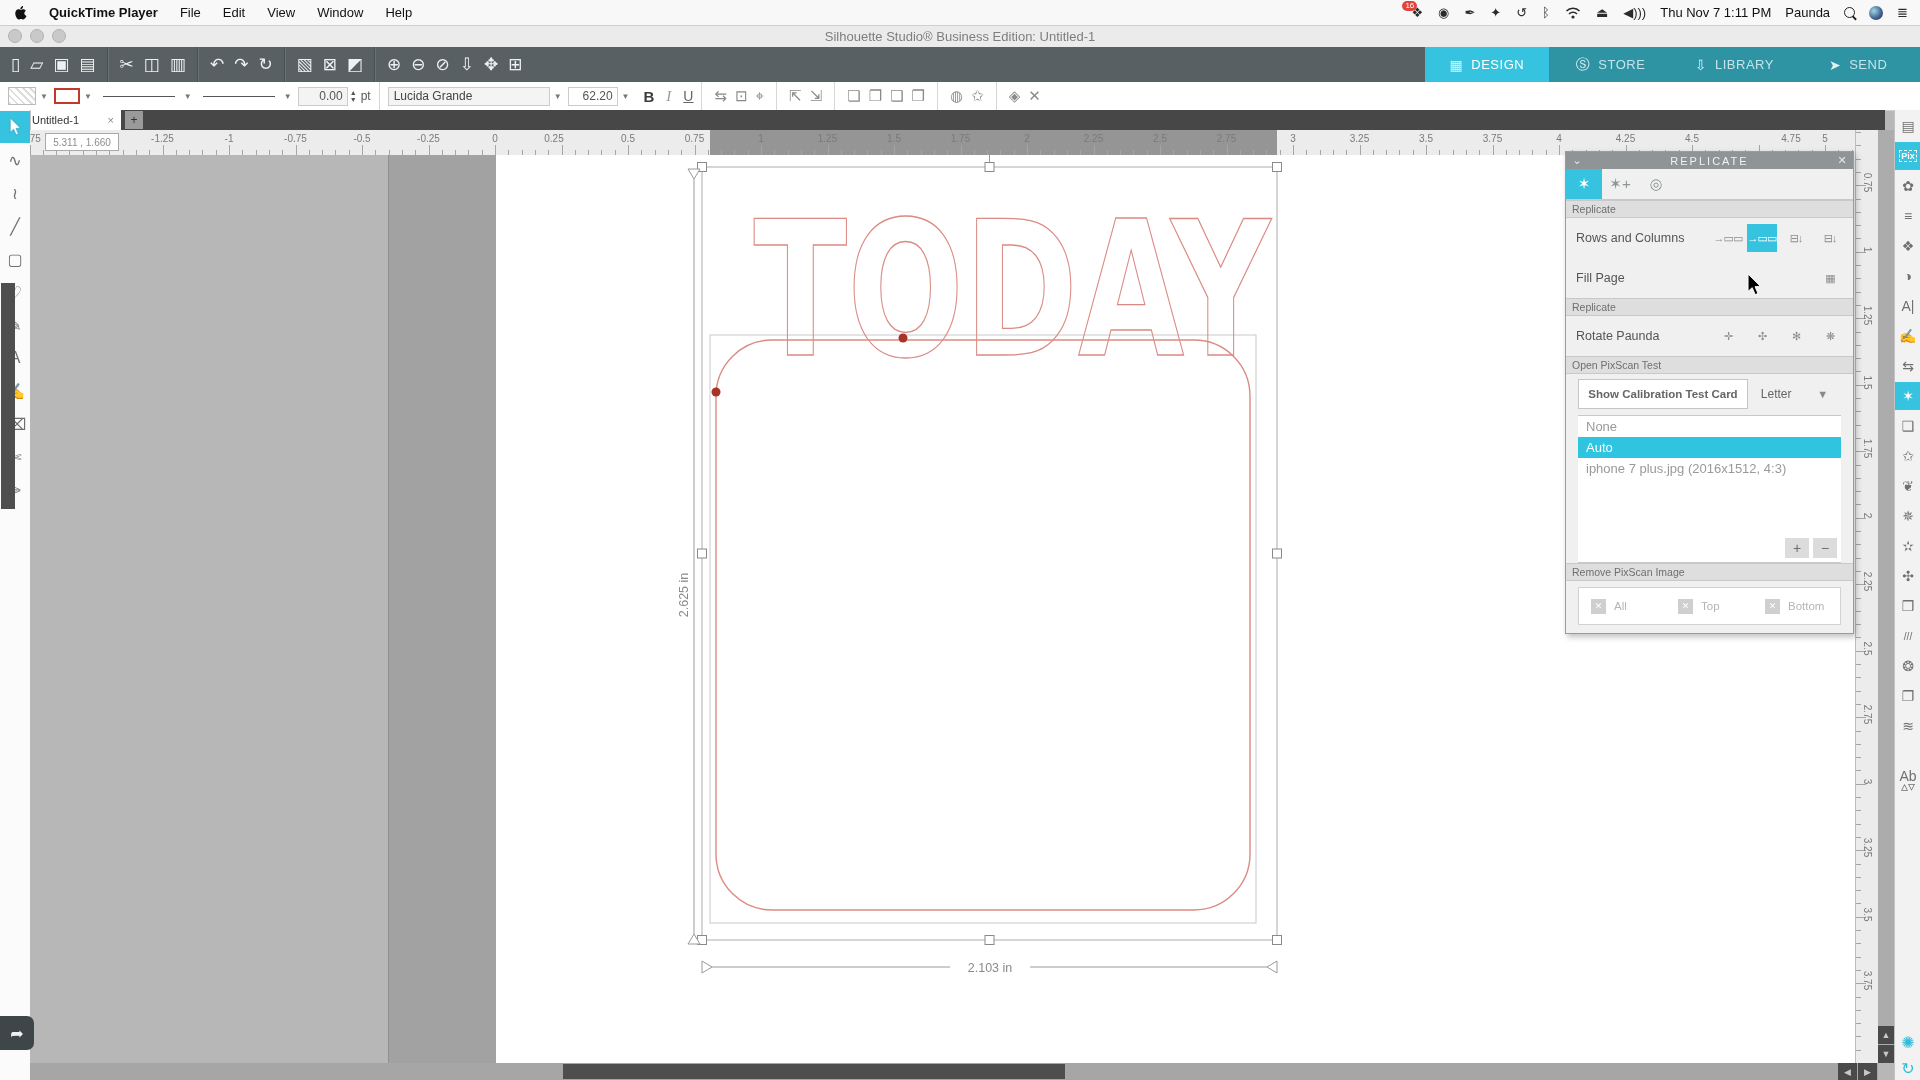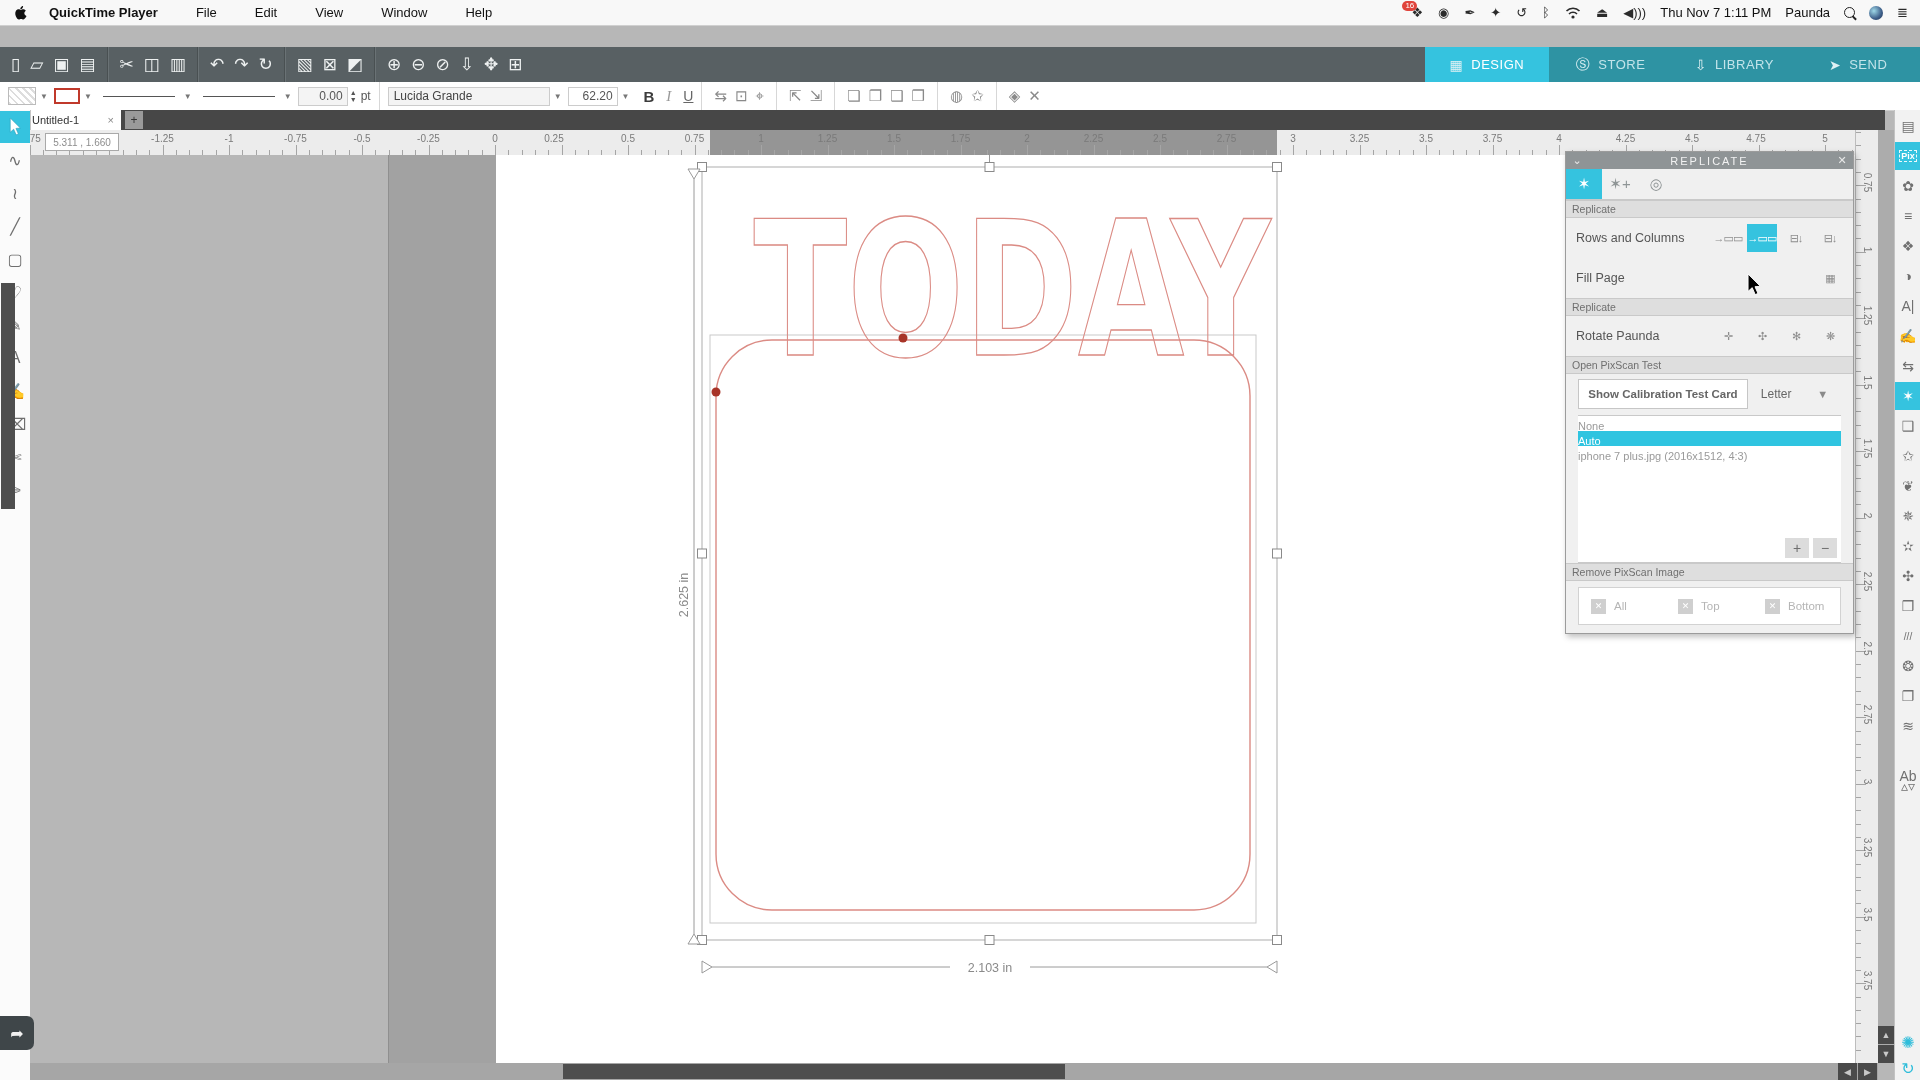--- a/index.html
+++ b/index.html
@@ -1,21 +1,21 @@
 <!DOCTYPE html>
 <html><head>
 <meta charset="utf-8">
 <style>
   html,body{margin:0;padding:0;background:#888;}
   #root{position:relative;width:1920px;height:1080px;overflow:hidden;
         font-family:"Liberation Sans",sans-serif;background:#b7b7b7;-webkit-font-smoothing:antialiased;}
   
   #menubar{position:absolute;left:0;top:0;width:1920px;height:25px;background:#f8f8f8;
            border-bottom:1px solid #d0d0d0;display:flex;align-items:center;font-size:13px;color:#111;z-index:50;}
-  #menu-left{display:flex;align-items:center;gap:16px;}
+  #menu-left{display:flex;align-items:center;gap:0;}
   .menu-item{padding:0 11px;line-height:25px;}
   .menu-item.app{font-weight:bold;}
   #apple-logo{padding:0 10px 0 14px;display:flex;align-items:center;}
   #menu-right{margin-left:auto;display:flex;align-items:center;gap:14px;padding-right:12px;}
   .status-icon{position:relative;font-size:13px;color:#2b2b2b;display:flex;align-items:center;line-height:25px;}
   .status-badge{position:absolute;left:-9px;top:1px;background:#e0443c;color:#fff;font-size:8px;
                 border-radius:7px;padding:0 3px;line-height:10px;}
   #clock,#user-name{font-size:13px;color:#111;}
   .lens{width:9px;height:9px;border:1.5px solid #222;border-radius:50%;display:inline-block;position:relative;}
   .lens::after{content:"";position:absolute;width:5px;height:1.5px;background:#222;transform:rotate(45deg);left:7px;top:9px;}
@@ -122,21 +122,21 @@
   .tr-btn.active{background:#35c3df;color:#fff;}
   #import-btn{margin:6px 12px 0;height:30px;background:#fff;border:1px solid #c6c6c6;display:flex;
               align-items:center;justify-content:center;font-weight:bold;font-size:12px;color:#666;}
   #calib-row{margin:5px 12px 0;height:30px;display:flex;align-items:center;}
   #calib-btn{width:168px;height:28px;background:#fff;border:1px solid #c6c6c6;display:flex;align-items:center;
              justify-content:center;font-weight:bold;font-size:11.5px;color:#666;}
   #paper-select{flex:1;display:flex;align-items:center;justify-content:space-around;color:#666;font-size:12px;}
   #paper-arrow{color:#8a8a8a;font-size:11px;}
   #pix-list{margin:6px 12px 0;height:146px;background:#fff;border-top:1px solid #c9c9c9;border-bottom:1px solid #c9c9c9;
             position:relative;overflow:hidden;}
-  .pix-item{height:15px;line-height:21px;font-size:11px;color:#9a9a9a;}
+  .pix-item{height:21px;line-height:21px;padding-left:8px;font-size:13px;color:#9a9a9a;}
   .pix-item.selected{background:#2fc4e0;color:#fff;}
   #list-plus,#list-minus{position:absolute;bottom:4px;width:24px;height:20px;background:#dcdcdc;color:#6e6e6e;
             display:flex;align-items:center;justify-content:center;font-size:14px;}
   #list-plus{right:32px;} #list-minus{right:4px;}
   #remove-box{margin:6px 12px 8px;height:36px;background:#fff;border:1px solid #d2d2d2;display:flex;align-items:center;}
   .rm-btn{flex:1;display:flex;align-items:center;gap:8px;padding-left:12px;color:#b5b5b5;font-size:11.5px;}
   .rm-ico{width:15px;height:15px;background:#cfcfcf;color:#fff;font-size:9px;display:flex;align-items:center;justify-content:center;}
   #cursor{position:absolute;left:1746px;top:274px;z-index:99;}
 </style>
 </head>
@@ -183,20 +183,26 @@
       <span class="status-icon">
           <span class="lens"></span>
         </span>
       <span class="status-icon">
           <span class="siri-orb"></span>
         </span>
       <span class="status-icon">≣</span>
     </span>
   </div>
 
+  <div id="titlebar">
+    <span class="tl-dot"></span>
+    <span class="tl-dot"></span>
+    <span class="tl-dot"></span>
+    <span id="window-title">Silhouette Studio® Business Edition: Untitled-1</span>
+  </div>
 
   <div id="main-toolbar">
     <span id="tb-groups" style="display:flex;align-items:center;">
         <span class="tb-group">
           <span class="tb-icon">▯</span>
           <span class="tb-icon">▱</span>
           <span class="tb-icon">▣</span>
           <span class="tb-icon">▤</span>
         </span>
         <span class="tb-sep"></span>
@@ -511,21 +517,21 @@
       <div class="h-lab" style="left: 1379px;">3.5</div>
       <div class="h-tick" style="left: 1462.5px; height: 10px;"></div>
       <div class="h-lab" style="left: 1445.5px;">3.75</div>
       <div class="h-tick" style="left: 1529px; height: 10px;"></div>
       <div class="h-lab" style="left: 1512px;">4</div>
       <div class="h-tick" style="left: 1595.5px; height: 10px;"></div>
       <div class="h-lab" style="left: 1578.5px;">4.25</div>
       <div class="h-tick" style="left: 1662px; height: 10px;"></div>
       <div class="h-lab" style="left: 1645px;">4.5</div>
       <div class="h-tick" style="left: 1728.5px; height: 10px;"></div>
-      <div class="h-lab" style="left: 1709px;">4.75</div>
+      <div class="h-lab" style="left: 1744px;">4.75</div>
       <div class="h-tick" style="left: 1795px; height: 10px;"></div>
       <div class="h-lab" style="left: 1778px;">5</div>
     </div>
   <div id="v-ruler">
       <div class="v-tick" style="top: 2px; width: 5px;"></div>
       <div class="v-tick" style="top: 15.3px; width: 5px;"></div>
       <div class="v-tick" style="top: 28.6px; width: 5px;"></div>
       <div class="v-tick" style="top: 41.9px; width: 5px;"></div>
       <div class="v-tick" style="top: 55.2px; width: 5px;"></div>
       <div class="v-tick" style="top: 68.5px; width: 5px;"></div>

